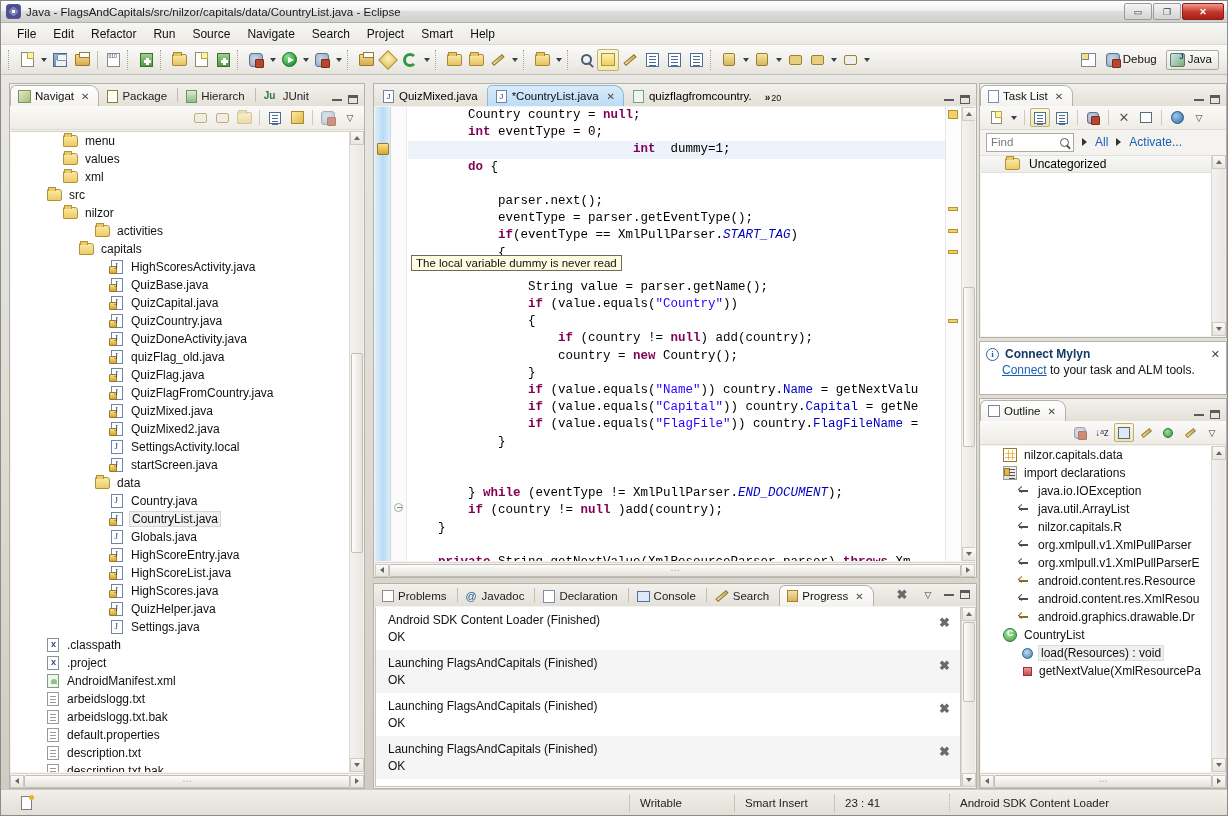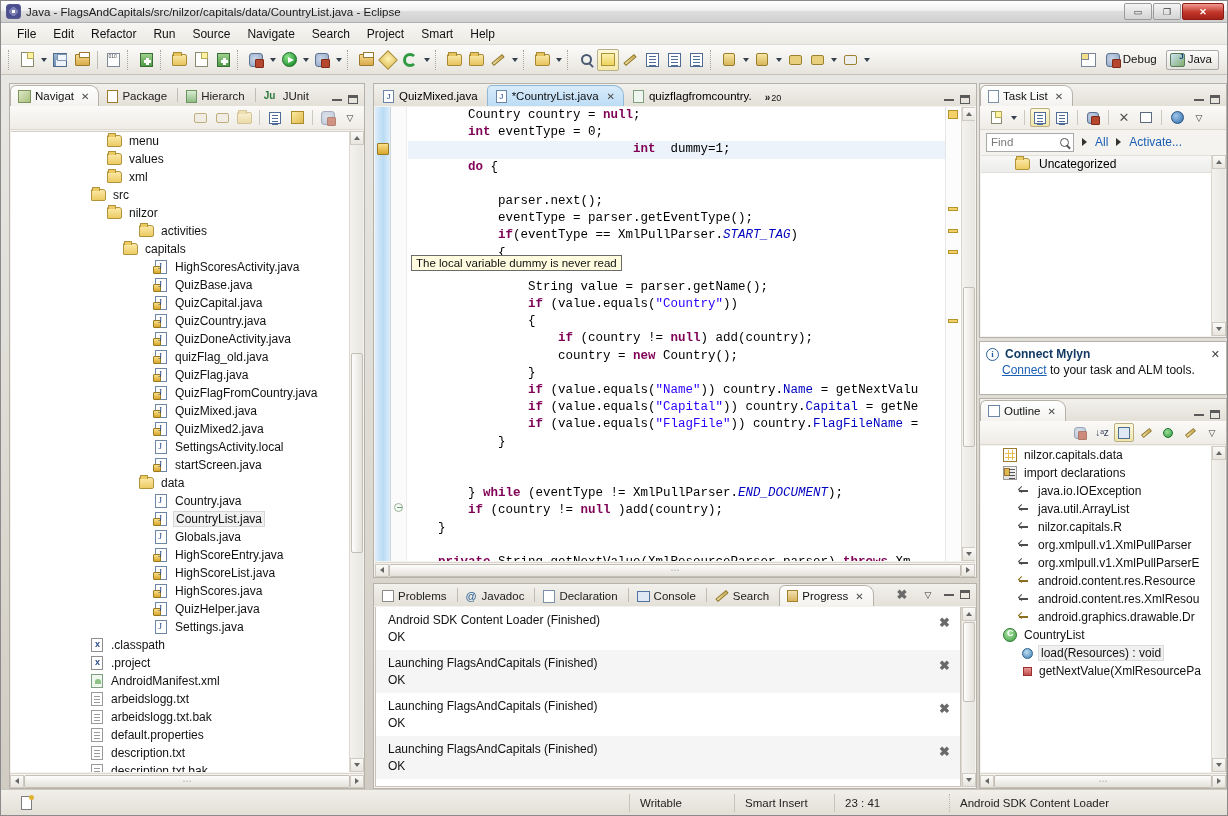--- a/index.html
+++ b/index.html
@@ -155,21 +155,21 @@
     border:1px solid transparent;border-radius:2px; }
   .vt-btn.pressed { border-color:#b9ae82; background:linear-gradient(180deg,#fdf8dc,#f0e5ab); }
   .vt-sep { width:1px;height:15px;background:#cdc8bd;margin:0 3px; }
 
   
   .nav-folder { left:8px; top:0; width:356px; bottom:0; }
   .tree {
     position:absolute; left:1px; right:15px; top:47px; bottom:16px;
     background:#fff; overflow:hidden; border-top:1px solid #d4d0c8;
   }
-  .trow { height:18px; display:flex; align-items:center; font-size:12px; color:#111; white-space:nowrap; padding-left:4px;margin-left:44px;}
+  .trow { height:18px; display:flex; align-items:center; font-size:12px; color:#111; white-space:nowrap; padding-left:4px;}
   .trow.sel .tlabel { background:#f0f0f0; border:1px solid #d6d6d6; padding:0 2px; }
   .tlabel { padding:0 2px; }
   .tfold { width:15px;height:12px;margin-right:5px;flex:none;position:relative;
     background:linear-gradient(180deg,#fce9a9,#eccb62);border:1px solid #b1933c;border-radius:1px 3px 2px 1px;}
   .tfold::before{content:'';position:absolute;left:0;top:-3px;width:6px;height:3px;background:#eccb62;border:1px solid #b1933c;border-bottom:none;}
   .tjava { width:12px;height:14px;margin-right:6px;flex:none;position:relative;background:#fff;border:1px solid #6e86a6;}
   .tjava::after{content:'J';position:absolute;left:2.5px;top:0px;font-size:9px;color:#1b3f86;font-family:"Liberation Serif",serif;}
   .tjava.warn::before{content:'';position:absolute;left:-3px;bottom:-1px;width:6px;height:6px;
     background:linear-gradient(180deg,#fae089,#d8a72c);border:1px solid #9a7a21;border-radius:1px;}
   .txml { width:12px;height:14px;margin-right:6px;flex:none;position:relative;background:#fff;border:1px solid #8f8f8f;}
@@ -247,21 +247,21 @@
   
   .task-folder { right:0; top:0; width:248px; height:255px; }
   .find-row { height:24px; display:flex; align-items:center; gap:8px; padding:0 6px; background:#f4f3f0;}
   .find-box { width:88px; height:19px; background:#fff; border:1px solid #a9a9a9;
     display:flex; align-items:center; padding:0 4px; font-size:11.5px; color:#7a7a7a; position:relative;}
   .find-ic { margin-left:auto; width:9px;height:9px;border:1.5px solid #555;border-radius:50%; position:relative;}
   .find-ic::after{content:'';position:absolute;right:-3px;bottom:-2px;width:5px;height:1.5px;background:#555;transform:rotate(45deg);}
   .link { color:#1a5fb4; }
   .link.u { text-decoration:underline; }
   .tri { width:0;height:0;border-top:4px solid transparent;border-bottom:4px solid transparent;border-left:5px solid #333; }
-  .uncat-row { height:18px; display:flex; align-items:center; gap:5px; padding-left:34px;
+  .uncat-row { height:18px; display:flex; align-items:center; gap:5px; padding-left:24px;
     background:linear-gradient(180deg,#f7f7f5,#ececea); border-top:1px solid #e3e0d9; border-bottom:1px solid #e3e0d9; font-size:12px;}
   .task-body { position:absolute; left:1px; right:15px; top:71px; bottom:1px; background:#fff; }
 
   .mylyn { position:absolute; right:0; top:258px; width:248px; height:54px;
     background:#fff; border:1px solid #b6b2a9; }
   .mylyn-head { display:flex; align-items:center; gap:6px; padding:5px 6px 2px 6px; }
   .info-ic { width:13px;height:13px;border-radius:50%;border:1.5px solid #2a6099;color:#2a6099;
     font-size:9px;font-weight:bold;display:flex;align-items:center;justify-content:center;font-family:"Liberation Serif",serif;}
   .mylyn-title { font-size:12px; font-weight:bold; color:#123a63; }
   .mylyn-x { margin-left:auto; font-size:11px; color:#444; }

